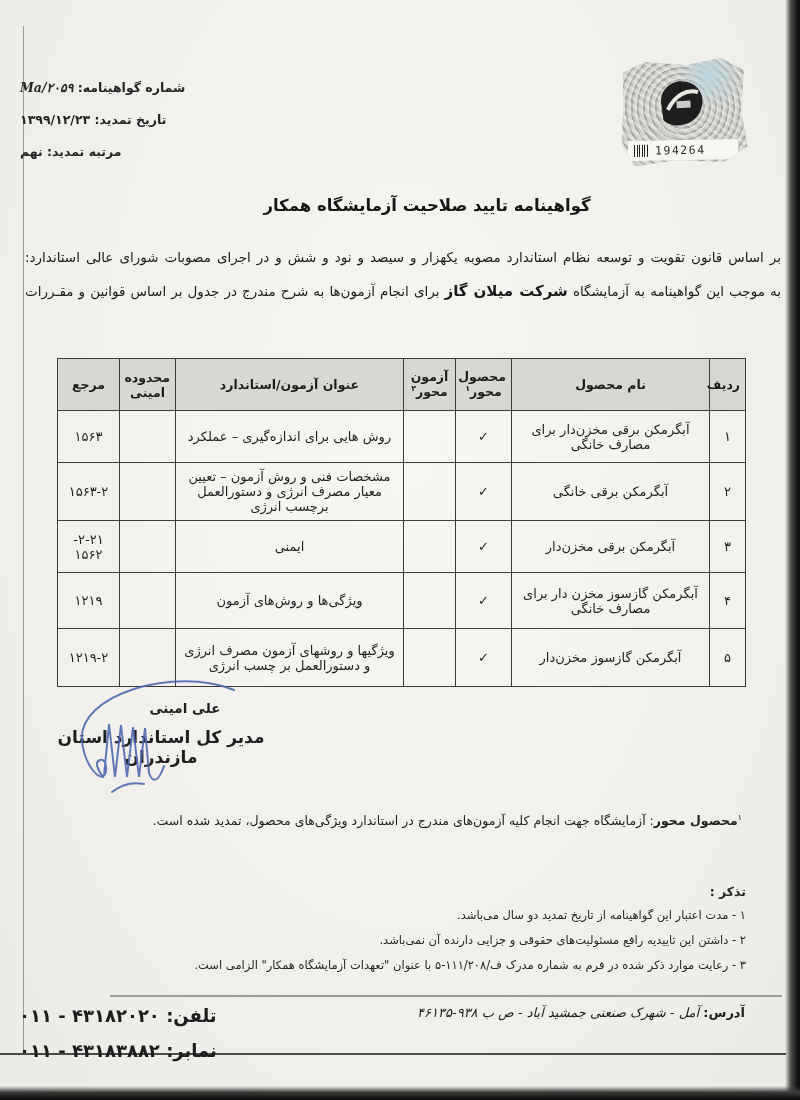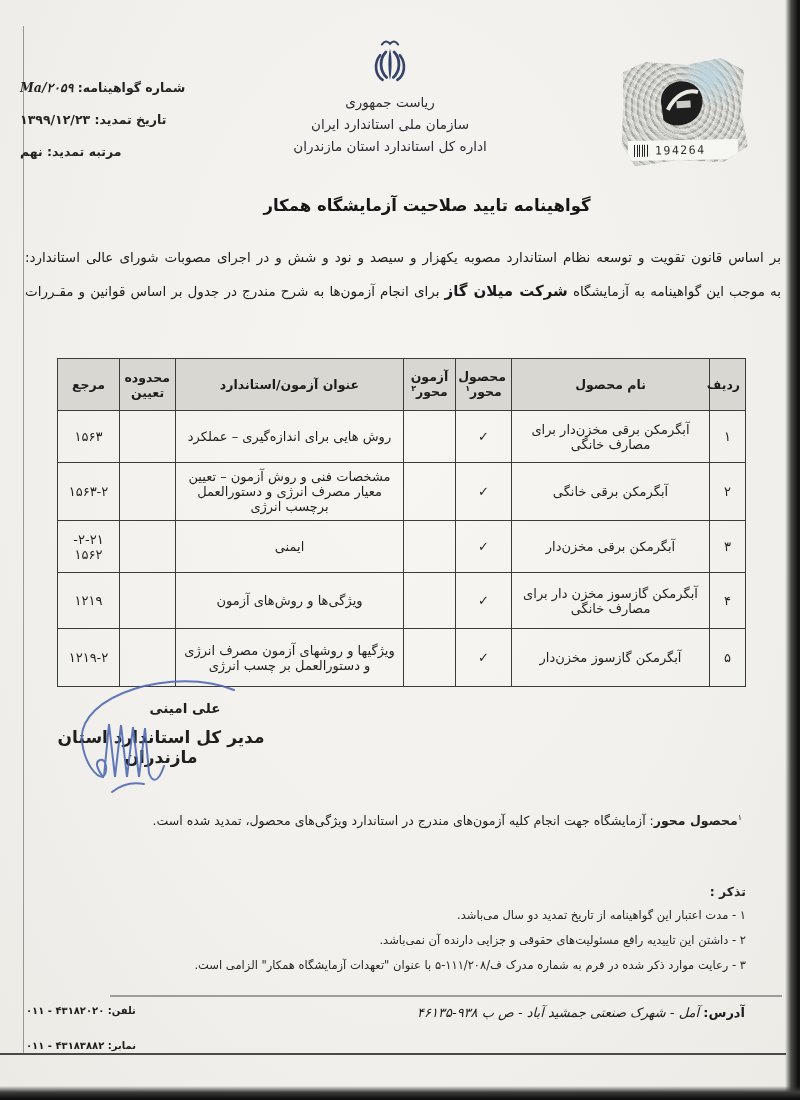--- a/index.html
+++ b/index.html
@@ -74,21 +74,21 @@
   .notes { position:absolute; right:54px; left:140px; top:884px; direction:rtl; text-align:right; color:#262626; }
   .notes .nt { font-weight:bold; font-size:12.5px; margin-bottom:4px; }
   .notes .ni { font-size:11.5px; line-height:25px; white-space:nowrap; }
   .ltr { direction:ltr; unicode-bidi:isolate; }
 
   
   .footer-sep { position:absolute; left:110px; top:995px; width:672px; height:2px; background:#8e8e8c; opacity:.85; }
   .addr { position:absolute; right:55px; top:1005px; direction:rtl; font-size:13px; color:#1d1d1d; white-space:nowrap; }
   .addr .lbl { font-weight:bold; }
   .addr .val { font-style:italic; }
-  .phone, .fax { position:absolute; left:26px; direction:rtl; font-size:10px; font-weight:bold; white-space:nowrap; color:#1d1d1d; }
+  .phone, .fax { position:absolute; left:19px; direction:rtl; font-size:18px; font-weight:bold; white-space:nowrap; color:#1d1d1d; }
   .phone { top:1005px; } .fax { top:1040px; }
 </style>
 </head>
 <body>
 
 <div class="page">
 
   <div class="edge-right"></div>
   <div class="edge-bottom"></div>
   <div class="page-bottom-line"></div>
@@ -102,35 +102,20 @@
     <div class="row">
       <span>تاریخ تمدید:</span>
       <span>۱۳۹۹/۱۲/۲۳</span>
     </div>
     <div class="row">
       <span>مرتبه تمدید:</span>
       <span>نهم</span>
     </div>
   </div>
 
-  <div class="hdr">
-    <svg class="emblem" viewBox="0 0 46 56">
-      <g stroke="#35436a" fill="none" stroke-linecap="round">
-        <path d="M13,8 q5,-7 10,-1 q5,-6 10,1" stroke-width="2.4"></path>
-        <path d="M23,13 C20.4,23 20.4,39 23,51 C25.6,39 25.6,23 23,13 Z" fill="#35436a" stroke="none"></path>
-        <path d="M18,17 C10,25 10,40 19,48" stroke-width="3.4"></path>
-        <path d="M28,17 C36,25 36,40 27,48" stroke-width="3.4"></path>
-        <path d="M11,21 C3,31 5,45 14,51" stroke-width="3.2"></path>
-        <path d="M35,21 C43,31 41,45 32,51" stroke-width="3.2"></path>
-      </g>
-    </svg>
-    <div class="line">ریاست جمهوری</div>
-    <div class="line">سازمان ملی استاندارد ایران</div>
-    <div class="line">اداره کل استاندارد استان مازندران</div>
-  </div>
 
   <div class="holo">
     <svg class="holo-logo" viewBox="0 0 60 60">
       <path d="M9,31 C6,13 23,4 35,8 C49,12 54,26 47,39 C40,53 18,55 10,45 Z" fill="#1e1e1e"></path>
       <path d="M15,35 C23,21 35,15 46,19" stroke="#e9e9e4" stroke-width="4" fill="none"></path>
       <rect x="24" y="27" width="14" height="7" fill="#e9e9e4" opacity=".85"></rect>
     </svg>
     <div class="holo-strip">
       <div class="holo-barcode"></div>
       <div class="holo-num">194264</div>
@@ -154,21 +139,21 @@
         <col style="width:56px">
         <col style="width:62px">
     </colgroup>
     <thead>
       <tr>
         <th>ردیف</th>
         <th>نام محصول</th>
         <th><span>محصول محور</span><sup>۱</sup></th>
         <th><span>آزمون محور</span><sup>۲</sup></th>
         <th>عنوان آزمون/استاندارد</th>
-        <th>محدوده تعیین</th>
+        <th>محدوده امینی</th>
         <th>مرجع</th>
       </tr>
     </thead>
     <tbody>
       <tr style="height:52px">
         <td>۱</td>
         <td>آبگرمکن برقی مخزن‌دار برای مصارف خانگی</td>
         <td class="check">✓</td>
         <td class="check"></td>
         <td>روش هایی برای اندازه‌گیری – عملکرد</td>

